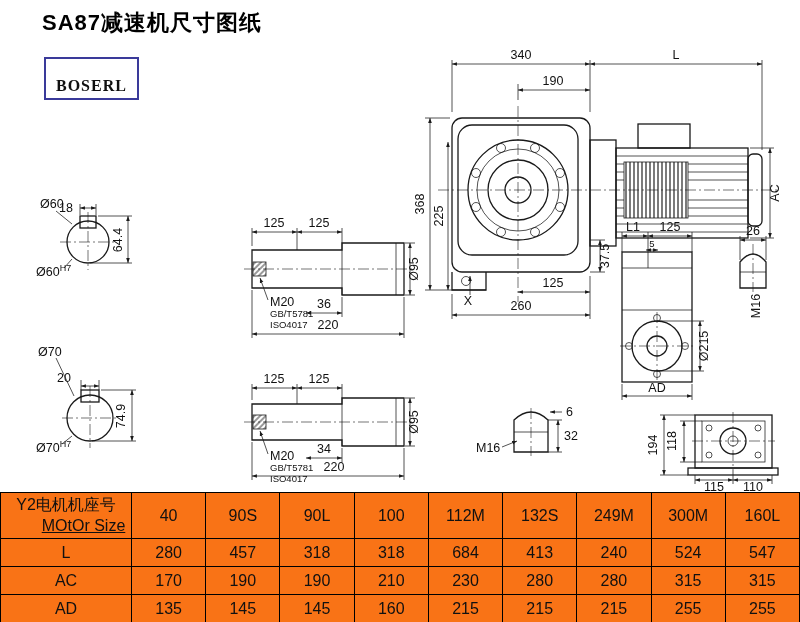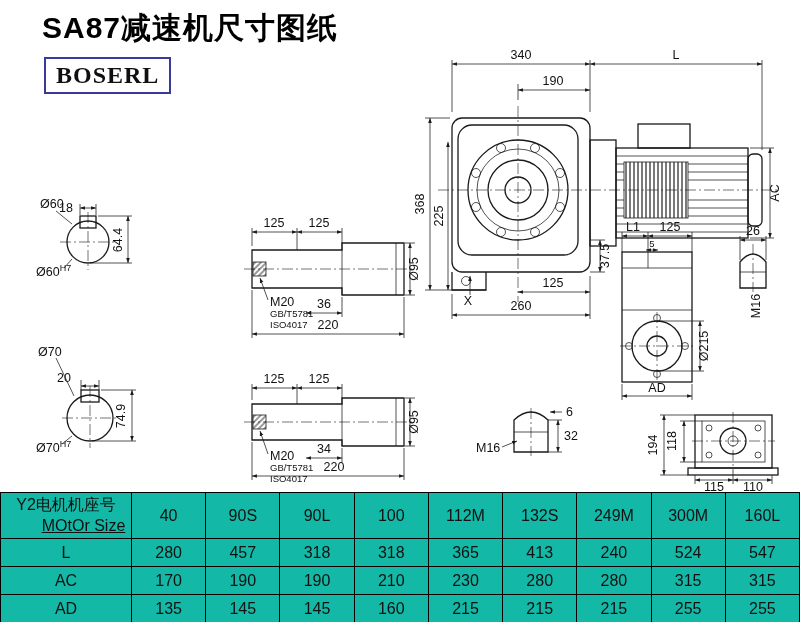--- a/index.html
+++ b/index.html
@@ -3,41 +3,41 @@
 <meta charset="utf-8">
 <style>
   * { box-sizing: border-box; }
   html, body { margin: 0; padding: 0; }
   body {
     width: 800px; height: 622px; background: #ffffff; position: relative;
     overflow: hidden; font-family: "Liberation Sans", sans-serif; color: #111;
   }
   .title {
     position: absolute; left: 42px; top: 8px; margin: 0;
-    font-size: 30px; font-weight: bold; color: #000; letter-spacing: 1px;
+    font-size: 22px; font-weight: bold; color: #000; letter-spacing: 1px;
     font-family: "Liberation Sans", sans-serif;
   }
   .logo {
     position: absolute; left: 44px; top: 57px; border: 2px solid #3a3a9a;
-    padding: 3px 10px 3px; font-family: "Liberation Serif", serif;
-    font-weight: bold; font-size: 24px; color: #101010; letter-spacing: 1px;
+    padding: 18px 10px 3px; font-family: "Liberation Serif", serif;
+    font-weight: bold; font-size: 16px; color: #101010; letter-spacing: 1px;
     background: #fff;
   }
   svg.draw { position: absolute; left: 0; top: 0; }
   .o { fill: none; stroke: #1a1a1a; stroke-width: 1.3; }
   .t { fill: none; stroke: #1a1a1a; stroke-width: 0.75; }
   .d { fill: none; stroke: #1a1a1a; stroke-width: 0.75; marker-start: url(#arr); marker-end: url(#arr); }
   .d1 { fill: none; stroke: #1a1a1a; stroke-width: 0.75; marker-end: url(#arr); }
   .c { fill: none; stroke: #1a1a1a; stroke-width: 0.6; stroke-dasharray: 11 3 2 3; }
   svg text { font-family: "Liberation Sans", sans-serif; font-size: 12.5px; fill: #111; text-anchor: middle; }
   svg text.as { text-anchor: start; }
   svg text.sm { font-size: 9.5px; }
   table.dims {
     position: absolute; left: 0; top: 492px; width: 800px; height: 130px;
-    border-collapse: collapse; table-layout: fixed; background: #14b8a6;
+    border-collapse: collapse; table-layout: fixed; background: #f97316;
   }
   table.dims td { border: 1px solid #000; text-align: center; vertical-align: middle; font-size: 16px; padding: 0; }
   table.dims tr.hrow { height: 46px; }
   table.dims tr.drow { height: 28px; }
   td.hdr { font-size: 15px; line-height: 1.3; }
   .u { text-decoration: underline; margin-left: 35px; }
 </style>
 </head>
 <body>
 
@@ -333,21 +333,21 @@
       <td>249M</td>
       <td>300M</td>
       <td>160L</td>
     </tr>
     <tr class="drow">
       <td>L</td>
       <td>280</td>
       <td>457</td>
       <td>318</td>
       <td>318</td>
-      <td>365</td>
+      <td>684</td>
       <td>413</td>
       <td>240</td>
       <td>524</td>
       <td>547</td>
     </tr>
     <tr class="drow">
       <td>AC</td>
       <td>170</td>
       <td>190</td>
       <td>190</td>

